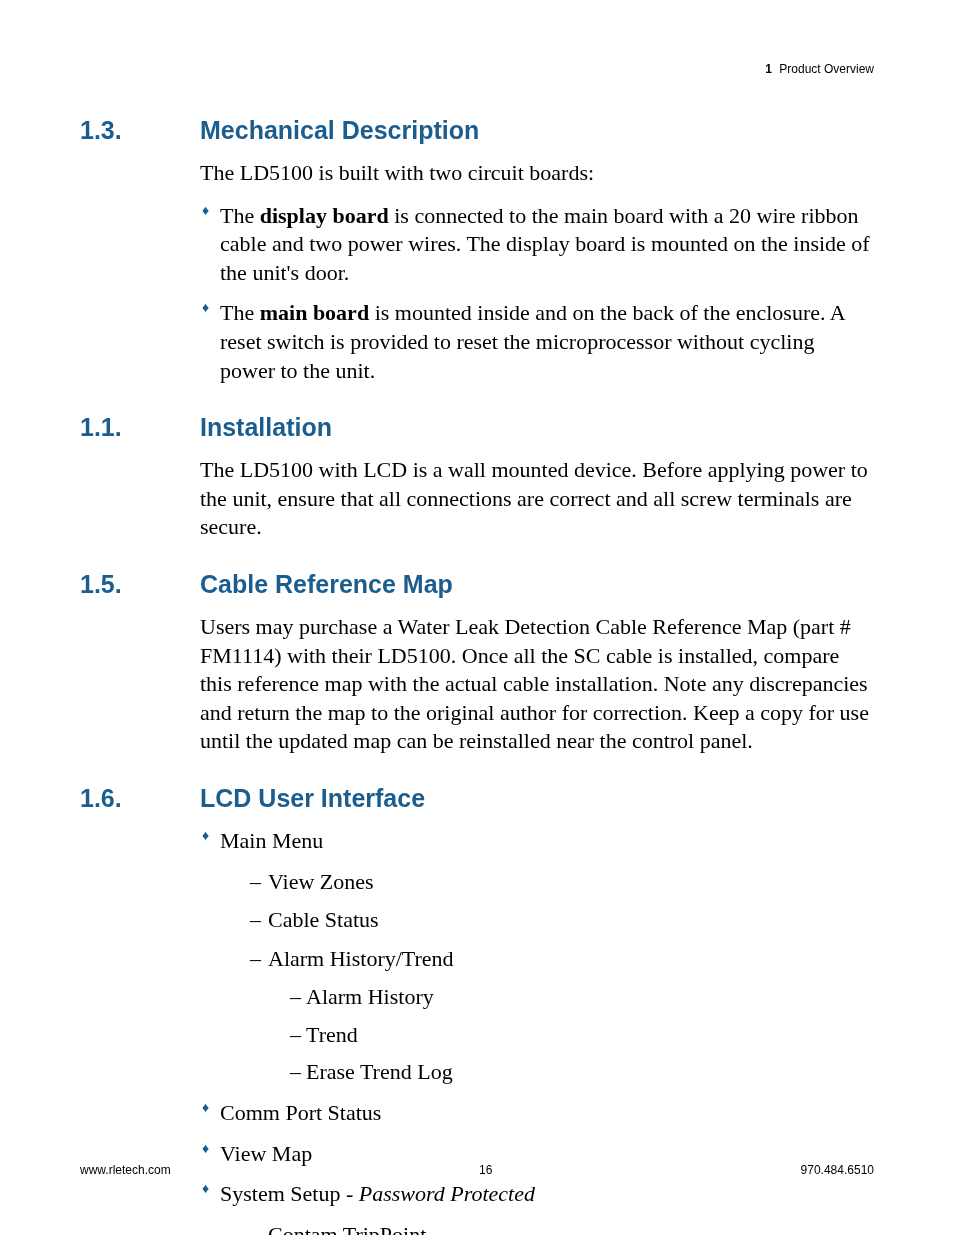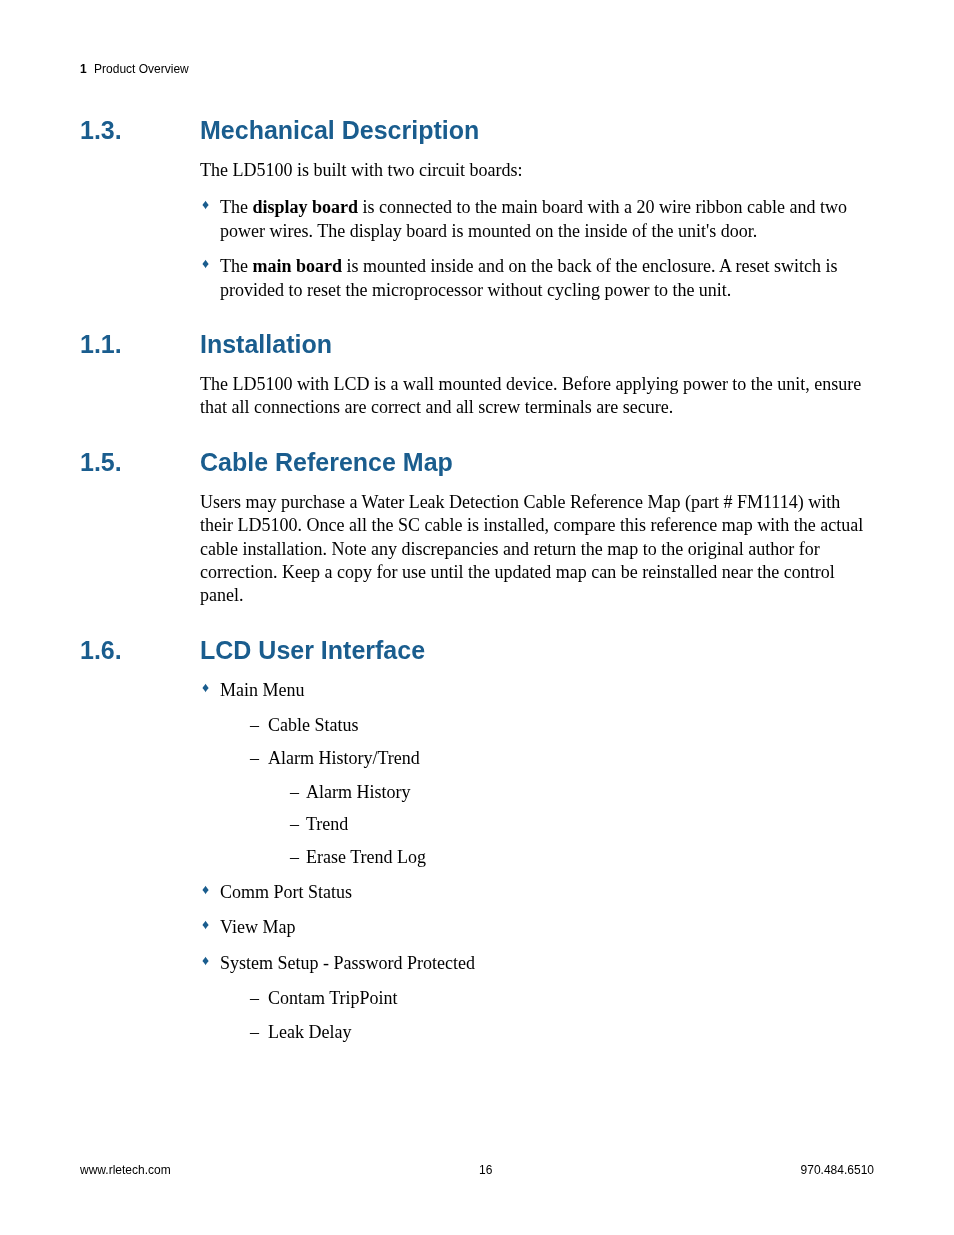--- a/index.html
+++ b/index.html
@@ -15,20 +15,21 @@
   }
   .page {
     padding: 62px 80px 0 80px;
     box-sizing: border-box;
   }
   .header {
     font-family: Arial, Helvetica, sans-serif;
     font-size: 12px;
     color: #000;
     margin-bottom: 40px;
+    text-align: right;
   }
   .header .chapnum {
     font-weight: bold;
     margin-right: 4px;
   }
   .section {
     margin-bottom: 28px;
   }
   .sec-head {
     display: flex;
@@ -44,21 +45,21 @@
     flex-shrink: 0;
   }
   .sec-title {
     font-family: Arial, Helvetica, sans-serif;
     font-weight: bold;
     font-size: 25px;
     color: #1a5d8e;
   }
   .body-indent {
     margin-left: 120px;
-    font-size: 18px;
+    font-size: 22px;
     line-height: 1.3;
   }
   .para {
     margin: 0 0 14px 0;
   }
   ul.diamond {
     list-style: none;
     padding-left: 0;
     margin: 0 0 8px 0;
   }
@@ -103,21 +104,21 @@
     margin-bottom: 9px;
   }
   ul.dash2 > li::before {
     content: "\2013";
     position: absolute;
     left: 0;
     top: 0;
     color: #000;
   }
   .bold { font-weight: bold; }
-  .italic { }
+  .italic { font-style: italic; }
   .footer {
     position: absolute;
     bottom: 58px;
     left: 80px;
     right: 80px;
     display: flex;
     justify-content: space-between;
     font-family: Arial, Helvetica, sans-serif;
     font-size: 12px;
     color: #000;
@@ -173,20 +174,21 @@
   <div class="section">
     <div class="sec-head">
       <div class="sec-num">1.6.</div>
       <div class="sec-title">LCD User Interface</div>
     </div>
     <div class="body-indent">
       <ul class="diamond">
         <li>
           <span>Main Menu</span>
           <ul class="dash">
+            <li><span>View Zones</span></li>
             <li><span>Cable Status</span></li>
             <li>
               <span>Alarm History/Trend</span>
               <ul class="dash2">
                 <li><span>Alarm History</span></li>
                 <li><span>Trend</span></li>
                 <li><span>Erase Trend Log</span></li>
               </ul>
             </li>
           </ul>

